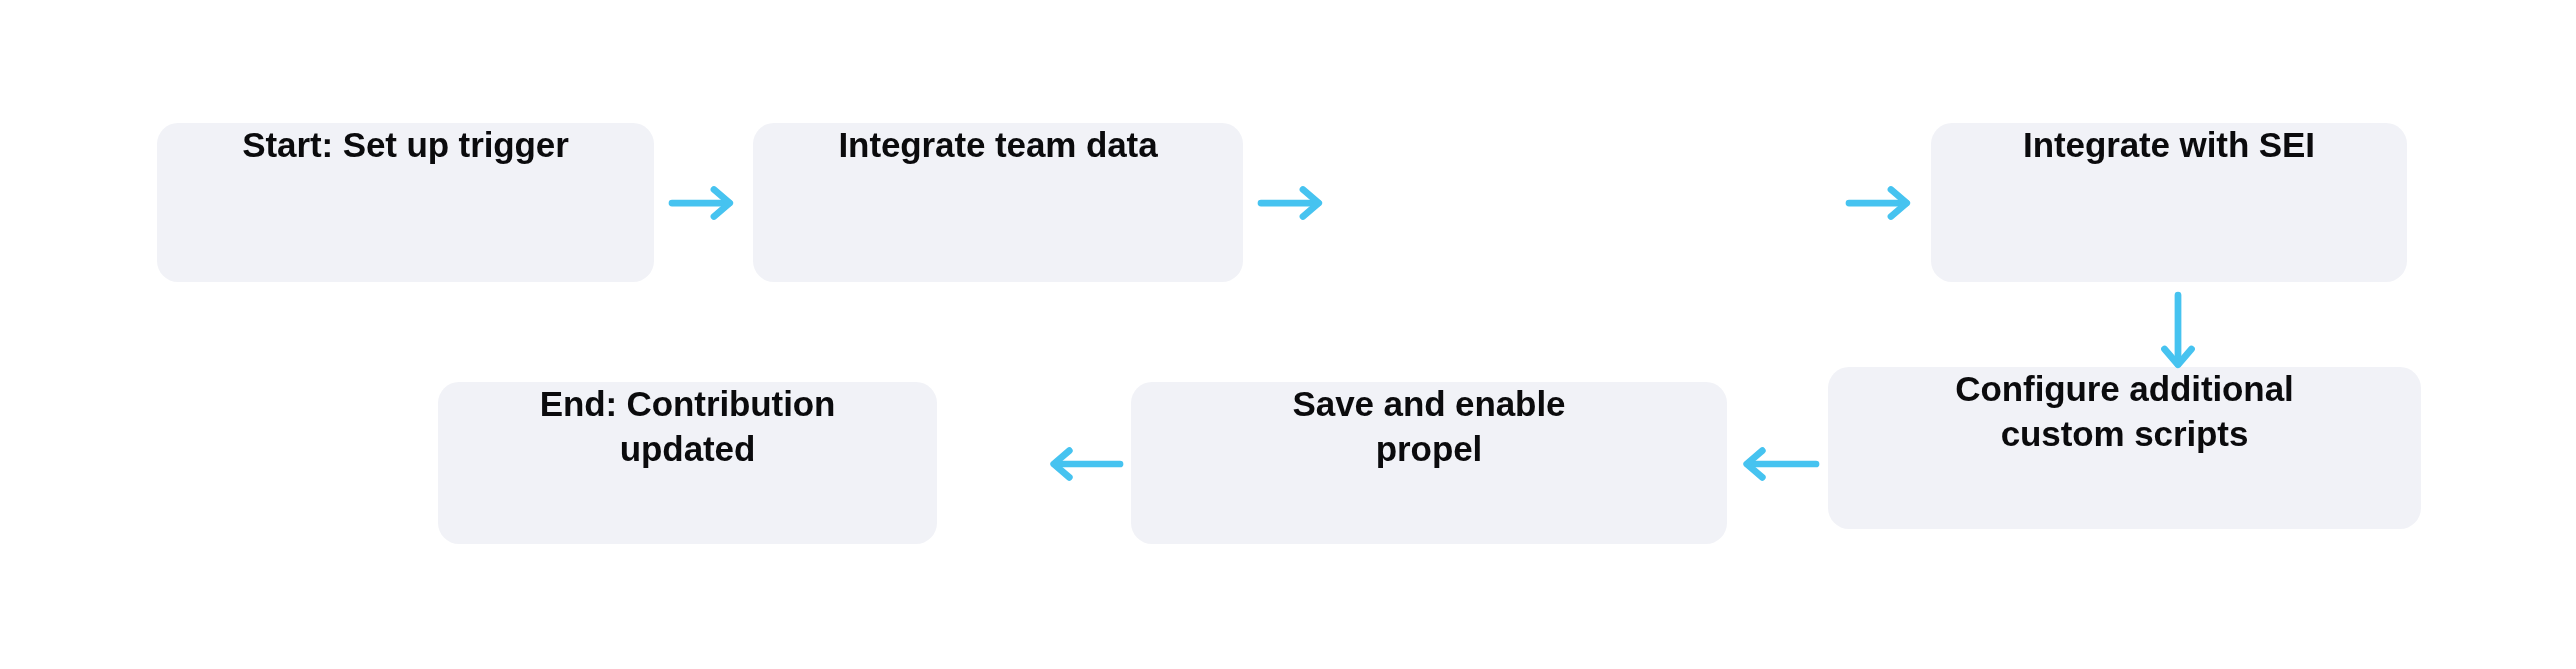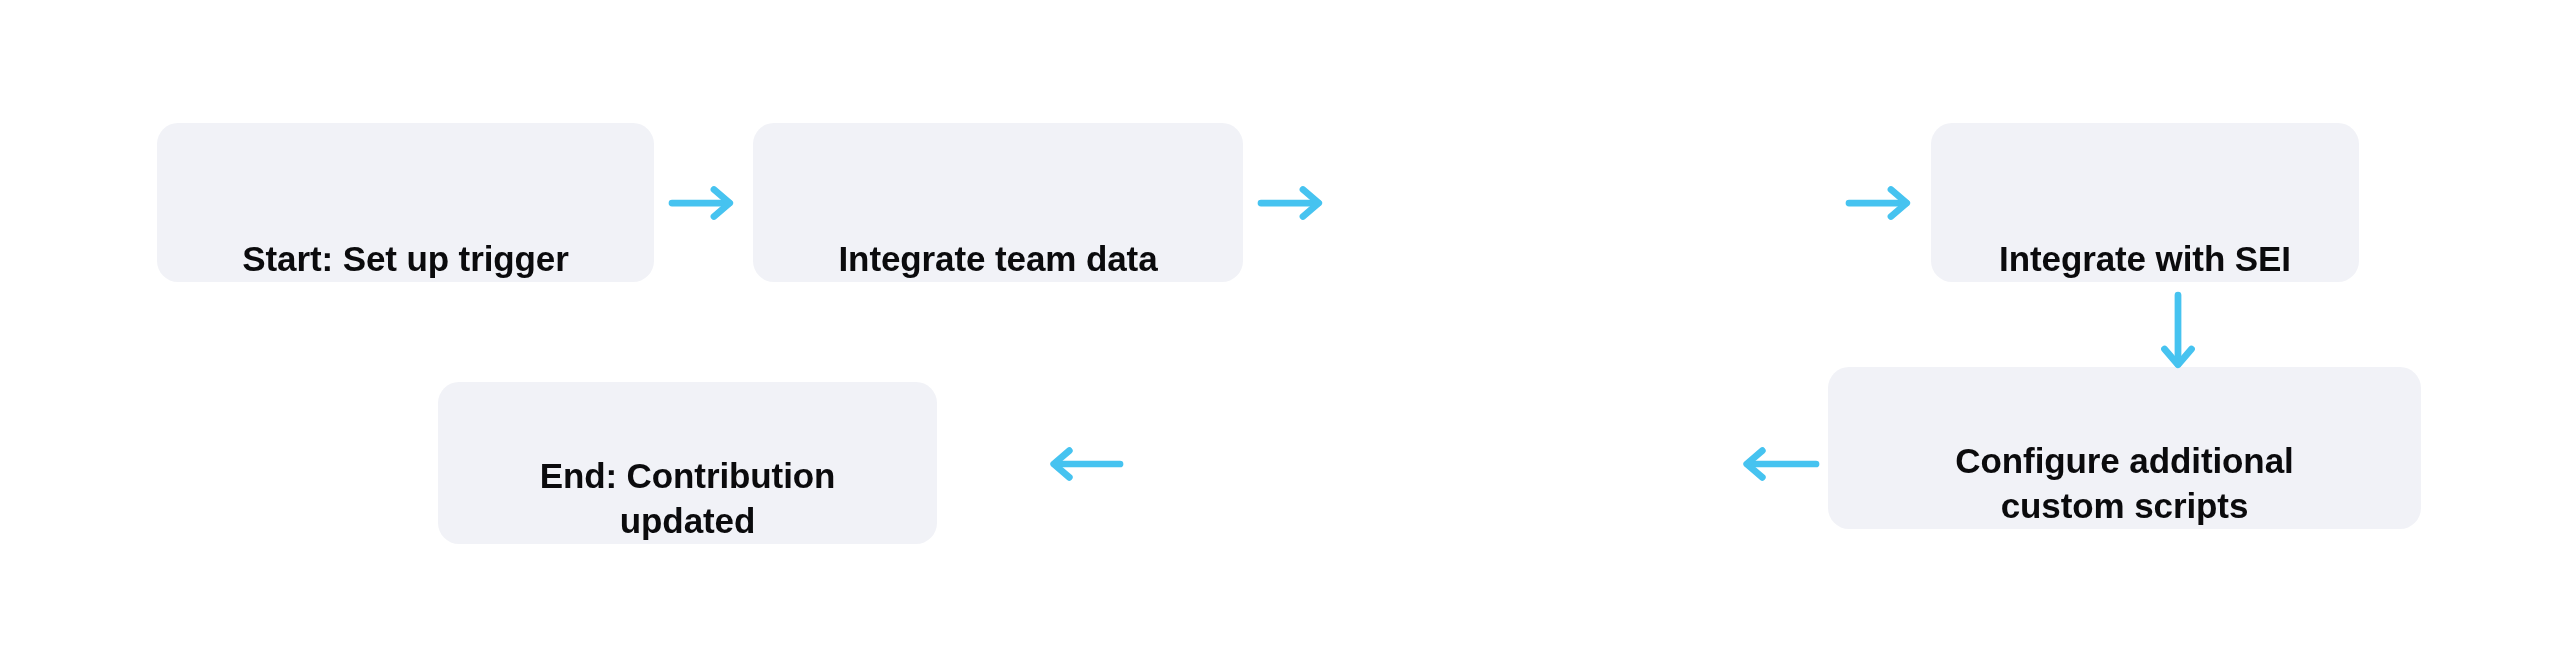--- a/index.html
+++ b/index.html
@@ -18,21 +18,21 @@
     width: 2576px;
     height: 669px;
     background: #ffffff;
   }
   .node {
     position: absolute;
     box-sizing: border-box;
     background: #F1F2F7;
     border-radius: 21px;
     display: flex;
-    align-items: flex-end;
+    align-items: flex-start;
     justify-content: center;
     text-align: center;
     color: #0b0b0d;
     font-weight: bold;
     font-size: 35px;
     line-height: 1.28;
     letter-spacing: -0.1px;
     padding: 0 32px;
   }
   .node .label {
@@ -52,29 +52,33 @@
 
   <div class="node" style="left:157px; top:123px; width:497px; height:159px;">
     <span class="label">Start: Set up trigger</span>
   </div>
 
   <div class="node" style="left:753px; top:123px; width:490px; height:159px;">
     <span class="label">Integrate team data</span>
   </div>
 
 
-  <div class="node" style="left:1931px; top:123px; width:428px; height:159px;">
+  <div class="node" style="left:1931px; top:123px; width:476px; height:159px;">
     <span class="label">Integrate with SEI</span>
   </div>
 
   <div class="node" style="left:1828px; top:367px; width:593px; height:162px;">
     <span class="label">Configure additional
 custom scripts</span>
   </div>
 
+  <div class="node" style="left:1131px; top:382px; width:596px; height:162px;">
+    <span class="label">Save and enable
+propel</span>
+  </div>
 
   <div class="node" style="left:438px; top:382px; width:499px; height:162px;">
     <span class="label">End: Contribution
 updated</span>
   </div>
 
   <div class="edge" style="left:669px; top:185px; width:69px; height:36px;">
     <svg width="69" height="36" viewBox="0 0 92 48" fill="none">
       <path d="M4 24 H80" stroke="#46C3F0" stroke-width="9" stroke-linecap="round"></path>
       <path d="M60 6 L81 24 L60 42" stroke="#46C3F0" stroke-width="9" stroke-linecap="round" stroke-linejoin="round" fill="none"></path>

